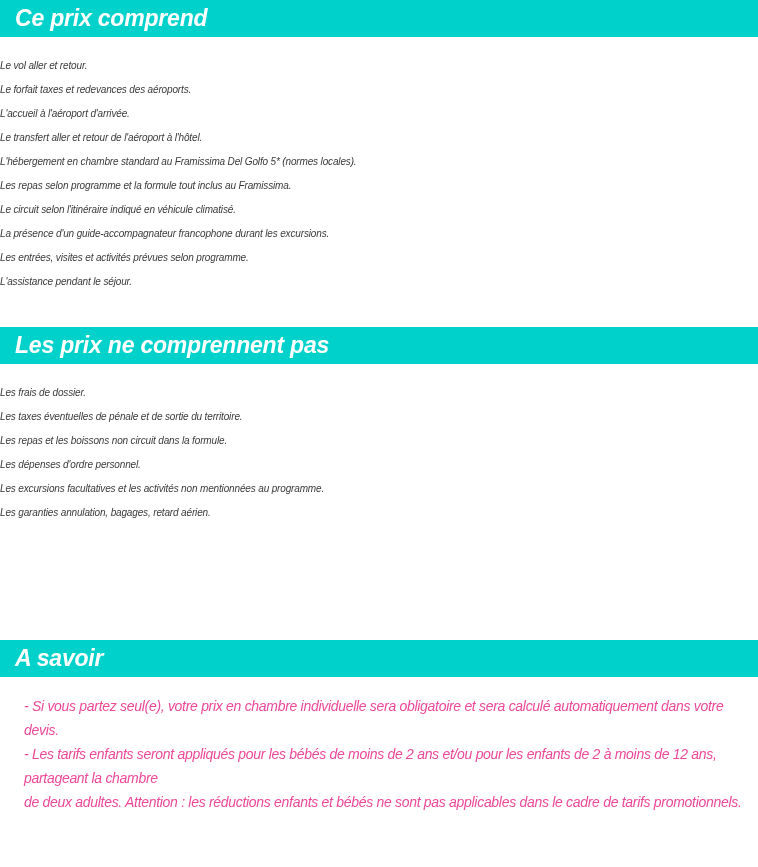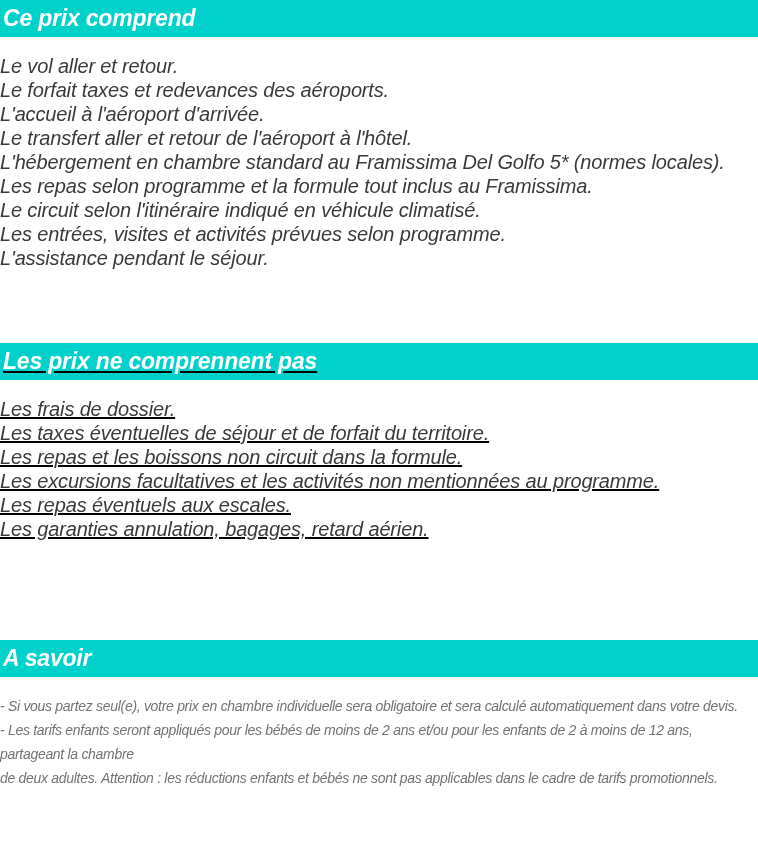--- a/index.html
+++ b/index.html
@@ -19,69 +19,71 @@
       width: 758px;
     }
     .section-header {
       height: 37px;
       background: #00D2CB;
       color: #ffffff;
       font-style: italic;
       font-weight: bold;
       font-size: 23px;
       line-height: 37px;
-      padding-left: 3px;
+      padding-left: 15px;
       box-sizing: border-box;
       letter-spacing: -0.2px;
     }
     .section-body {
       padding-top: 17px;
     }
     .line {
       font-style: italic;
-      font-size: 20px;
+      font-size: 10px;
       line-height: 24px;
       color: #3a3a3a;
       white-space: nowrap;
       letter-spacing: -0.15px;
     }
     .para {
       font-style: italic;
       font-size: 14px;
       line-height: 24px;
-      color: #737373;
+      color: #ec4899;
       letter-spacing: -0.3px;
+      margin-left: 24px;
     }
   </style>
 </head>
 <body>
 
 <div class="section" style="top:0;">
   <div class="section-header">Ce prix comprend</div>
   <div class="section-body">
     <div class="line">Le vol aller et retour.</div>
     <div class="line">Le forfait taxes et redevances des aéroports.</div>
     <div class="line">L'accueil à l'aéroport d'arrivée.</div>
     <div class="line">Le transfert aller et retour de l'aéroport à l'hôtel.</div>
     <div class="line">L'hébergement en chambre standard au Framissima Del Golfo 5* (normes locales).</div>
     <div class="line">Les repas selon programme et la formule tout inclus au Framissima.</div>
     <div class="line">Le circuit selon l'itinéraire indiqué en véhicule climatisé.</div>
+    <div class="line">La présence d'un guide-accompagnateur francophone durant les excursions.</div>
     <div class="line">Les entrées, visites et activités prévues selon programme.</div>
     <div class="line">L'assistance pendant le séjour.</div>
   </div>
 </div>
 
-<div class="section" style="top:343px;text-decoration:underline;">
+<div class="section" style="top:327px;">
   <div class="section-header">Les prix ne comprennent pas</div>
   <div class="section-body">
     <div class="line">Les frais de dossier.</div>
-    <div class="line">Les taxes éventuelles de séjour et de forfait du territoire.</div>
+    <div class="line">Les taxes éventuelles de pénale et de sortie du territoire.</div>
     <div class="line">Les repas et les boissons non circuit dans la formule.</div>
+    <div class="line">Les dépenses d'ordre personnel.</div>
     <div class="line">Les excursions facultatives et les activités non mentionnées au programme.</div>
-    <div class="line">Les repas éventuels aux escales.</div>
     <div class="line">Les garanties annulation, bagages, retard aérien.</div>
   </div>
 </div>
 
 <div class="section" style="top:640px;">
   <div class="section-header">A savoir</div>
   <div class="section-body">
     <div class="para">- Si vous partez seul(e), votre prix en chambre individuelle sera obligatoire et sera calculé automatiquement dans votre devis.</div>
     <div class="para">- Les tarifs enfants seront appliqués pour les bébés de moins de 2 ans et/ou pour les enfants de 2 à moins de 12 ans, partageant la chambre</div>
     <div class="para" style="white-space:nowrap;">de deux adultes. Attention : les réductions enfants et bébés ne sont pas applicables dans le cadre de tarifs promotionnels.</div>

